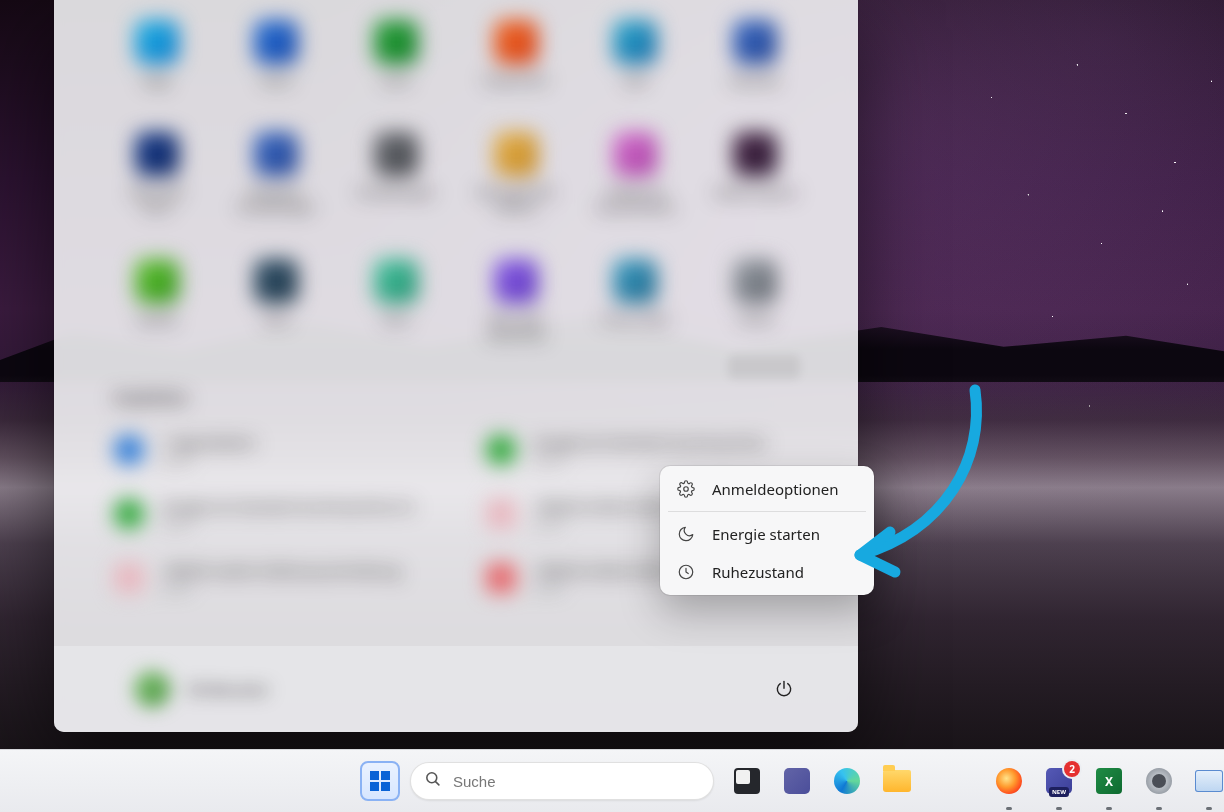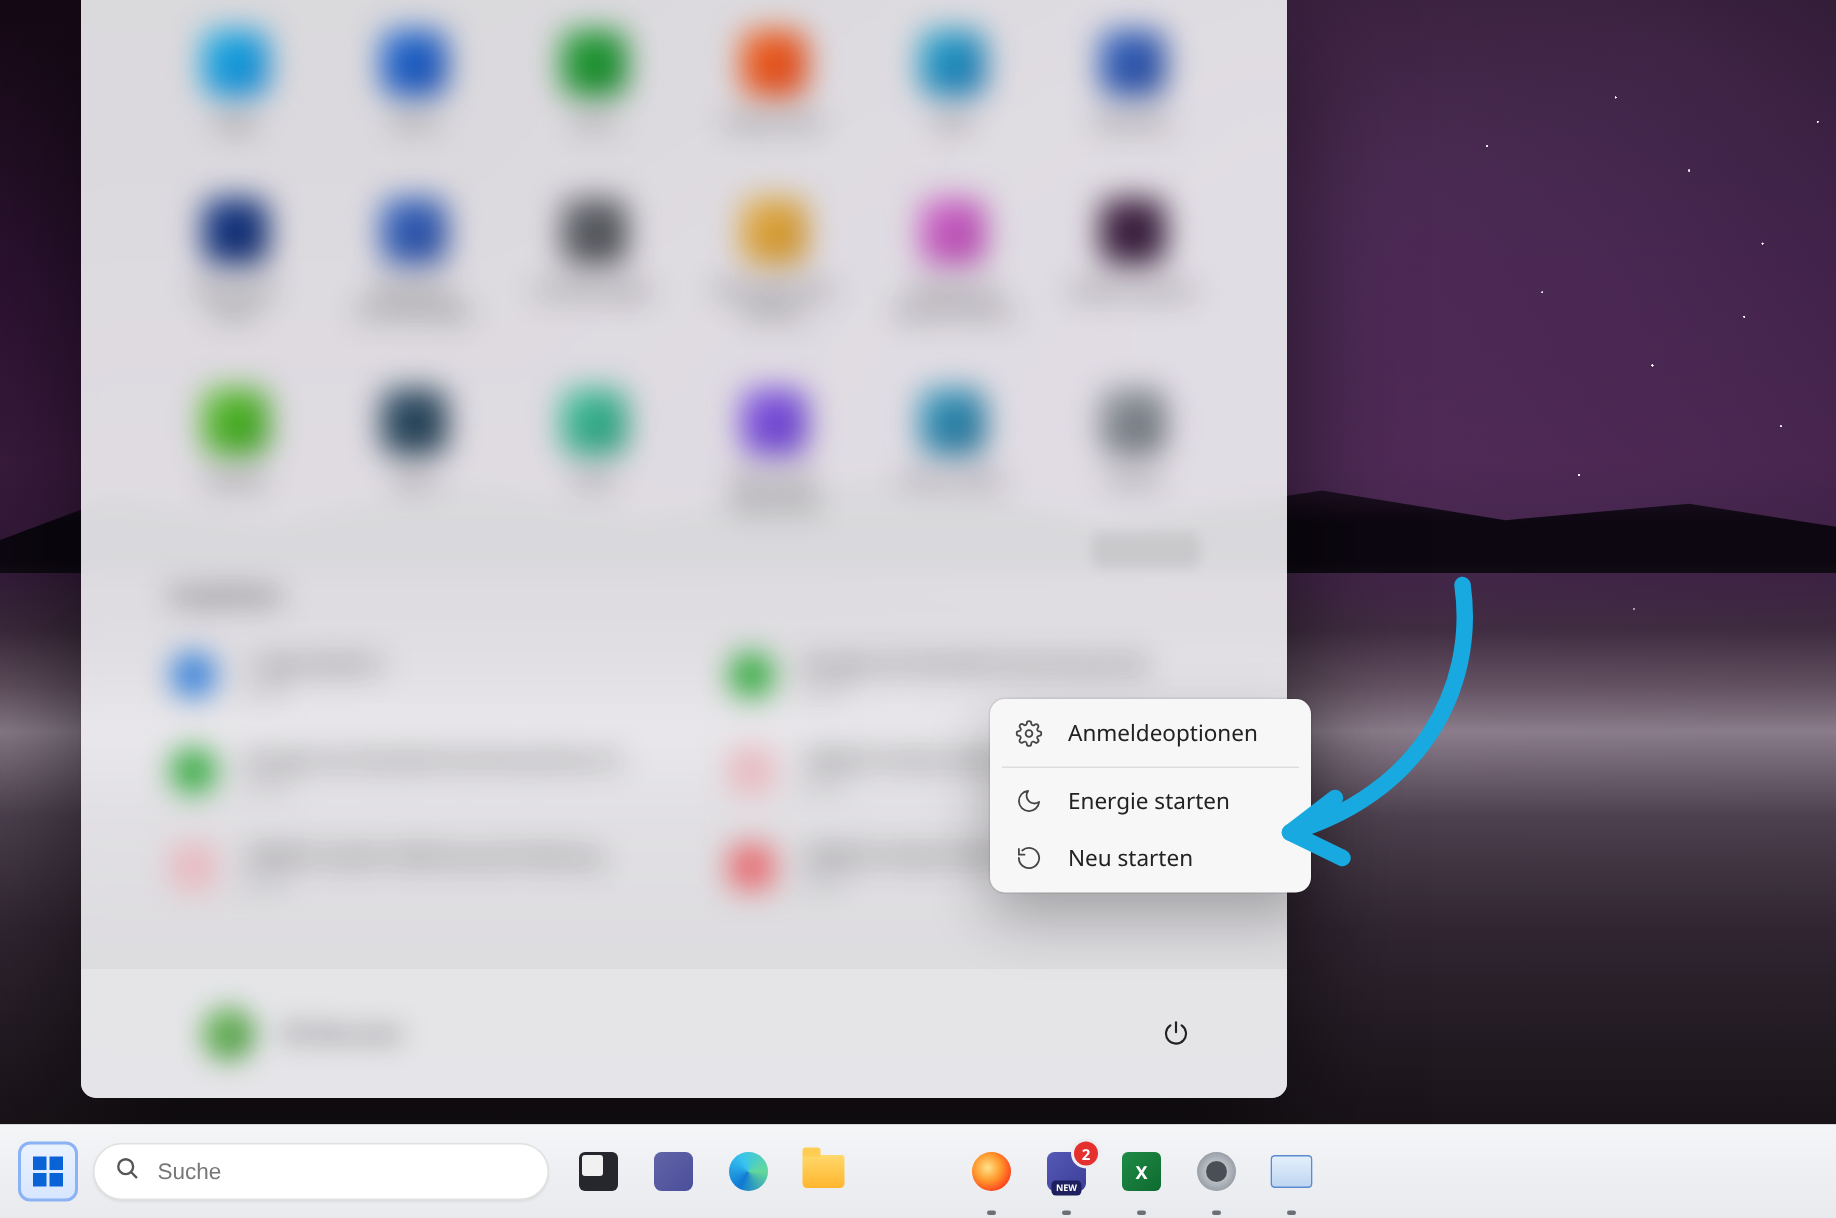--- a/index.html
+++ b/index.html
@@ -175,21 +175,22 @@
     width:160px; height:210px;
     pointer-events:none;
   }
 
   
   .taskbar {
     position:absolute; left:0; right:0; bottom:0; height:62px;
     background:linear-gradient(180deg,#f4f5f7,#e9eaee);
     border-top:1px solid rgba(0,0,0,0.08);
     display:flex; align-items:center;
-    padding-left:14px;
+    padding-left:26px;
+    justify-content:flex-end;
   }
   .start-button {
     width:36px; height:36px; border-radius:6px;
     background:linear-gradient(180deg,#eaf2ff,#d7e6ff);
     display:grid; place-items:center;
     outline:2px solid #8ab2f4;
     box-shadow:0 0 0 1px rgba(0,0,0,0.05);
     margin-right:12px;
   }
   .win-logo { width:20px; height:20px; display:grid; grid-template-columns:1fr 1fr; grid-template-rows:1fr 1fr; gap:2px; }
@@ -393,25 +394,25 @@
       <span class="fly-icon">
         <svg width="18" height="18" viewBox="0 0 24 24" fill="none" stroke="currentColor" stroke-width="1.6" stroke-linecap="round" stroke-linejoin="round">
           <path d="M21 12.8A9 9 0 1 1 11.2 3a7 7 0 0 0 9.8 9.8z"></path>
         </svg>
       </span>
       <span>Energie starten</span>
     </div>
     <div class="fly-item">
       <span class="fly-icon">
         <svg width="18" height="18" viewBox="0 0 24 24" fill="none" stroke="currentColor" stroke-width="1.6" stroke-linecap="round" stroke-linejoin="round">
-          <path d="M3 12a9 9 0 1 0 3-6.7"></path>
-          <path d="M3 4v5h5"></path>
+          <circle cx="12" cy="12" r="9"></circle>
+          <path d="M12 7v5l3 2"></path>
         </svg>
       </span>
-      <span>Neu starten</span>
+      <span>Ruhezustand</span>
     </div>
   </div>
 
   <svg class="annot-arrow" viewBox="0 0 160 210">
     <path d="M140 10 C 150 80, 110 150, 25 175" fill="none" stroke="#17a9e0" stroke-width="11" stroke-linecap="round"></path>
     <path d="M25 175 L55 152 M25 175 L60 192" fill="none" stroke="#17a9e0" stroke-width="11" stroke-linecap="round"></path>
   </svg>
 
   <div class="taskbar">
     <div class="start-button">

